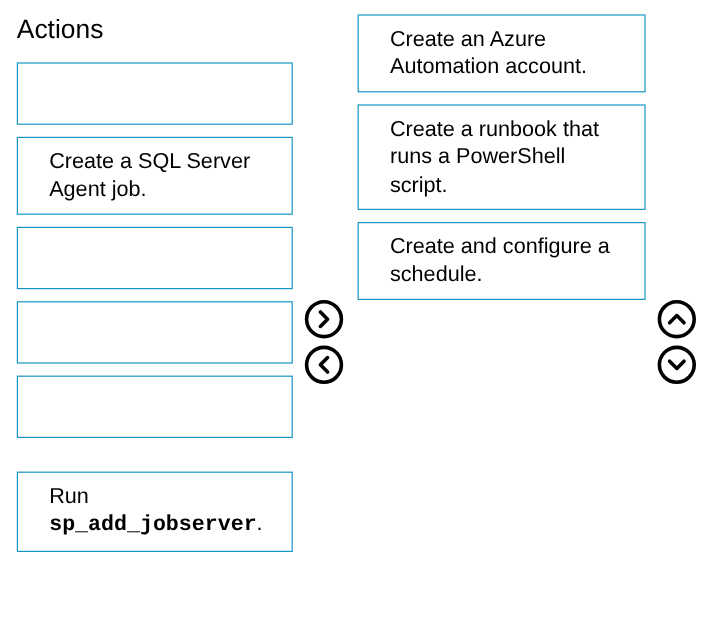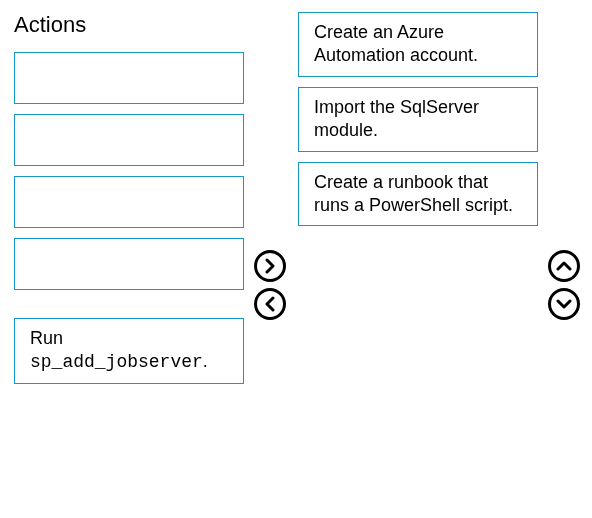--- a/index.html
+++ b/index.html
@@ -20,32 +20,32 @@
     .col-actions { width: 258px; }
     .col-answer { width: 320px; padding-left: 40px; padding-right: 40px; }
     h2 {
       font-size: 22px;
       font-weight: normal;
       margin-bottom: 14px;
     }
     .box {
       border: 1px solid #1796c4;
       background: #fff;
-      padding: 8px 15px;
+      padding: 8px 26px;
       margin-bottom: 10px;
       min-height: 52px;
       display: flex;
       align-items: flex-start;
       line-height: 1.3;
       font-size: 18px;
       color: #000;
     }
     .box.empty { min-height: 52px; }
     .box.last-gap { margin-bottom: 28px; }
-    code { font-family: "Courier New", monospace; }
+    code { font-family: "Courier New", monospace; font-weight: bold; }
     .controls-mid {
       position: absolute;
       left: 254px;
       top: 250px;
       display: flex;
       flex-direction: column;
       gap: 6px;
     }
     .controls-right {
       position: absolute;
@@ -71,44 +71,47 @@
 </head>
 <body>
 
 <div class="container">
   <div class="col col-actions">
     <h2>Actions</h2>
 
     <div class="box empty">
       <span></span>
     </div>
+    <div class="box">
+      <span>Create a SQL Server Agent job.</span>
+    </div>
     <div class="box empty">
       <span></span>
     </div>
     <div class="box empty">
       <span></span>
     </div>
     <div class="box empty last-gap">
       <span></span>
     </div>
     <div class="box">
       <span><span>Run </span><code>sp_add_jobserver</code><span>.</span></span>
     </div>
   </div>
 
   <div class="col col-answer">
 
     <div class="box">
       <span>Create an Azure Automation account.</span>
     </div>
     <div class="box">
-      <span>Import the SqlServer module.</span>
+      <span>Create a runbook that runs a PowerShell script.</span>
     </div>
     <div class="box">
-      <span>Create a runbook that runs a PowerShell script.</span>
+      <span>Create and configure a schedule.</span>
     </div>
   </div>
 </div>
 
 <div class="controls-mid">
   <div class="ctrl">
     <span>
       <svg viewBox="0 0 16 16">
           <path d="M5 2 L11 8 L5 14" fill="none" stroke="#000" stroke-width="3" stroke-linecap="round" stroke-linejoin="round"></path>
         </svg>

